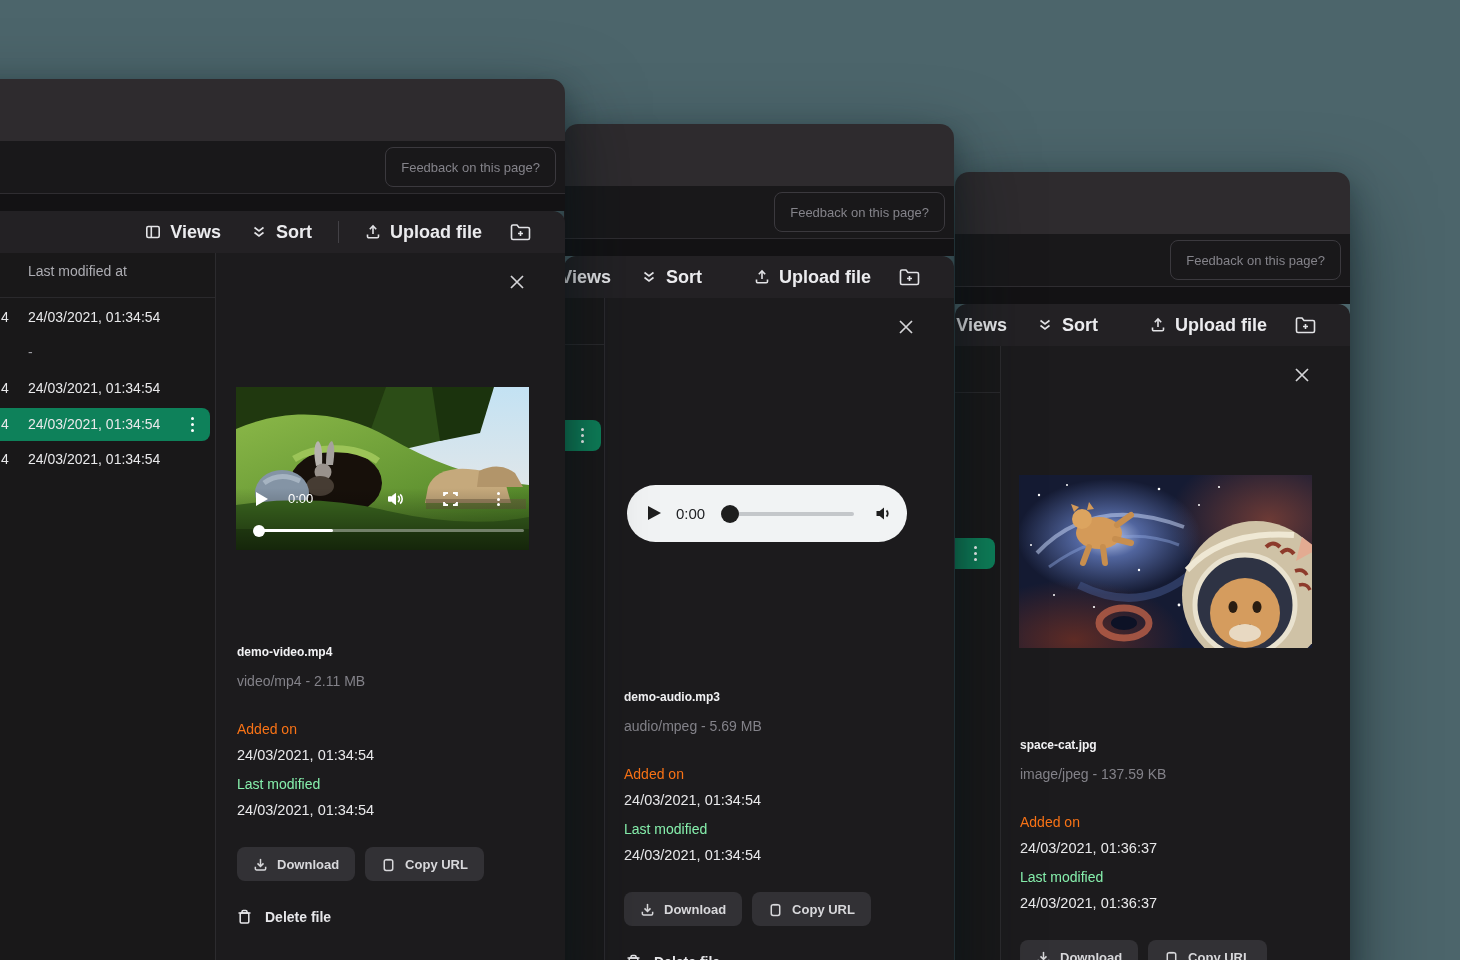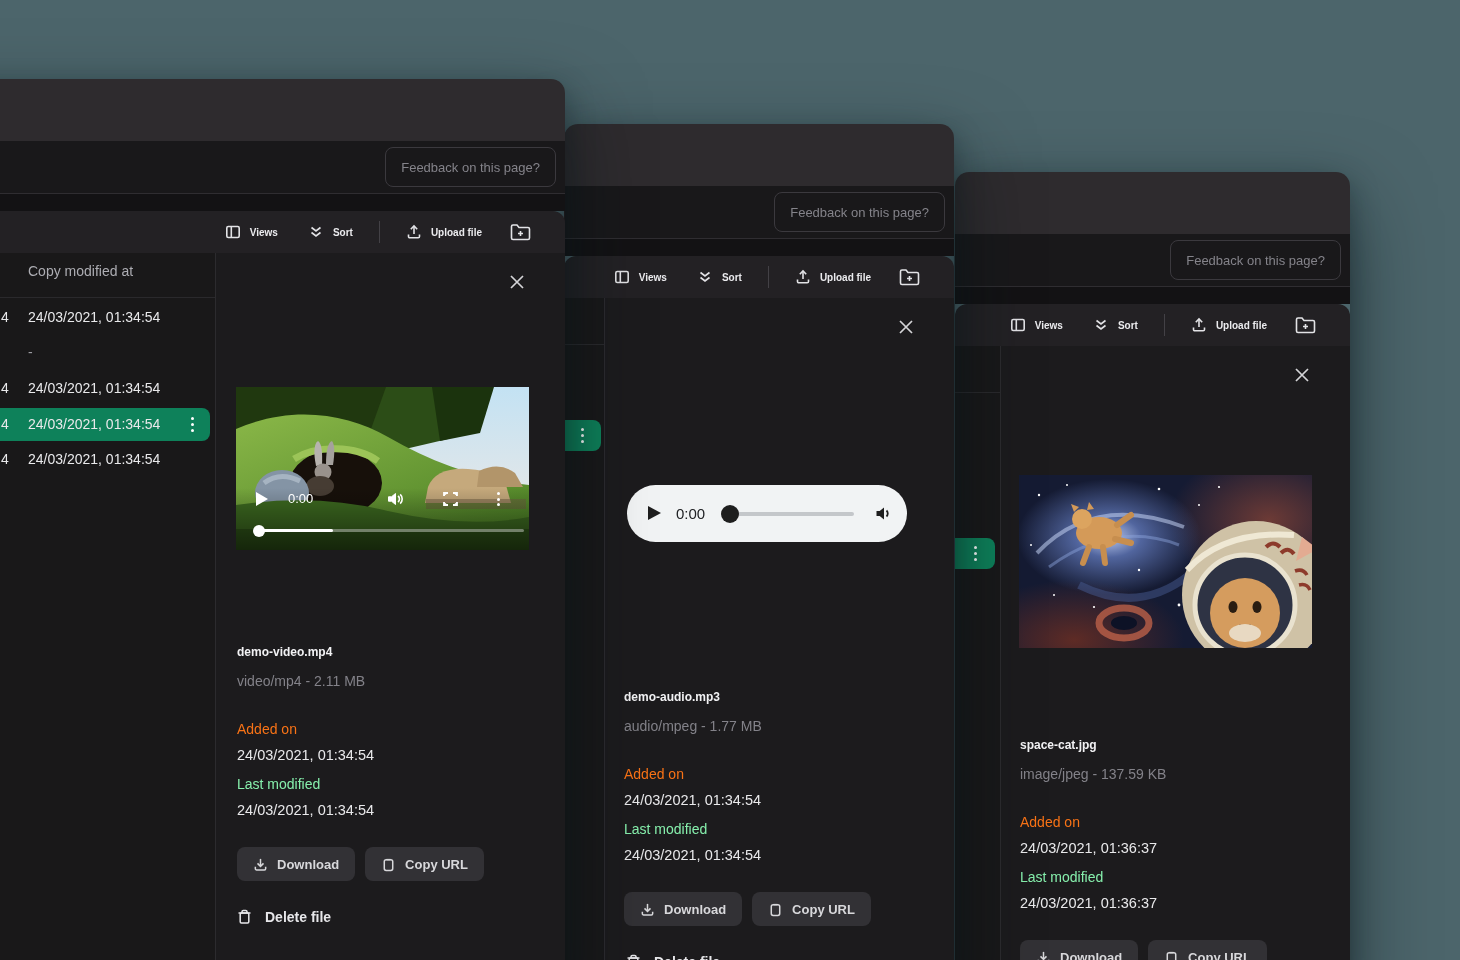--- a/index.html
+++ b/index.html
@@ -13,21 +13,21 @@
   .w3 { left:955px;  top:172px; width:395px;  height:830px; z-index:10; }
 
   .titlebar { height:62px; background:#2e2b2e; border-radius:14px 14px 0 0; }
   .band { height:53px; background:#19181a; border-bottom:1px solid #2f2d31;
           display:flex; align-items:center; justify-content:flex-end; padding-right:9px; }
   .feedback-btn { height:40px; padding:0 15px; background:transparent; border:1px solid #3b393e;
           border-radius:8px; color:#84838a; font-size:13px; font-family:inherit; cursor:pointer; white-space:nowrap; }
   .gap { height:17px; background:#131214; }
   .toolbar { height:42px; background:#232124; border-radius:12px 12px 0 0;
           display:flex; align-items:center; justify-content:flex-end; padding-right:34px; }
-  .tb-item { display:flex; align-items:center; gap:9px; color:#ebebee; font-size:10px; font-weight:600;
+  .tb-item { display:flex; align-items:center; gap:9px; color:#ebebee; font-size:18px; font-weight:600;
           cursor:pointer; margin-left:30px; white-space:nowrap; }
   .tb-item svg { width:16px; height:16px; stroke:#e3e3e6; stroke-width:1.6; fill:none; }
   .tb-sep { width:1px; height:22px; background:#434146; margin-left:26px; }
   .tb-upload { margin-left:26px; }
   .tb-folder { margin-left:28px; background:none; border:none; cursor:pointer; display:flex; }
   .tb-folder svg { width:21px; height:18px; stroke:#e3e3e6; stroke-width:1.6; fill:none; }
 
   .body { position:absolute; top:174px; left:0; right:0; bottom:0; display:flex; overflow:hidden; }
   .table { flex:1; background:#191819; position:relative; }
   .vdiv { width:1px; background:#2c2b2e; }
@@ -317,21 +317,21 @@
               </span>
             <span class="avol">
               <svg viewBox="0 0 19 19">
                   <path d="M2.5 7h3.2L10 3.5v12L5.7 12H2.5z"></path>
                   <path d="M12.5 6.5a4.2 4.2 0 0 1 0 6" fill="none" stroke="#1e1e1e" stroke-width="1.8"></path>
                 </svg>
             </span>
           </div>
         </div>
         <div class="f-title">demo-audio.mp3</div>
-        <div class="f-meta">audio/mpeg - 1.77 MB</div>
+        <div class="f-meta">audio/mpeg - 5.69 MB</div>
         <div class="f-lbl-a">Added on</div>
         <div class="f-val-a">24/03/2021, 01:34:54</div>
         <div class="f-lbl-m">Last modified</div>
         <div class="f-val-m">24/03/2021, 01:34:54</div>
         <div class="btnrow">
           <button class="gbtn">
             <svg viewBox="0 0 16 16">
                 <path d="M8 2v7.5"></path>
                 <path d="M4.8 6.8 8 10l3.2-3.2"></path>
                 <path d="M2.5 10.5v2a1.3 1.3 0 0 0 1.3 1.3h8.4a1.3 1.3 0 0 0 1.3-1.3v-2"></path>
@@ -391,21 +391,21 @@
       <button class="tb-folder">
         <svg viewBox="0 0 21 18">
             <path d="M1.5 15V3.5A1.5 1.5 0 0 1 3 2h4l2 2.5h9A1.5 1.5 0 0 1 19.5 6v9a1.5 1.5 0 0 1-1.5 1.5H3A1.5 1.5 0 0 1 1.5 15Z"></path>
             <path d="M10.5 8v5M8 10.5h5"></path>
           </svg>
       </button>
     </div>
     <div class="body">
       <div class="table">
         <div class="tbl-inner">
-          <div class="thead">Copy modified at</div>
+          <div class="thead">Last modified at</div>
           <div class="thead-line"></div>
           <div class="trow r0">
             <span class="sliver">4</span>
             <span class="tdate">24/03/2021, 01:34:54</span>
           </div>
           <div class="trow r1 dash">
             <span class="sliver"></span>
             <span class="tdate">-</span>
           </div>
           <div class="trow r2">

